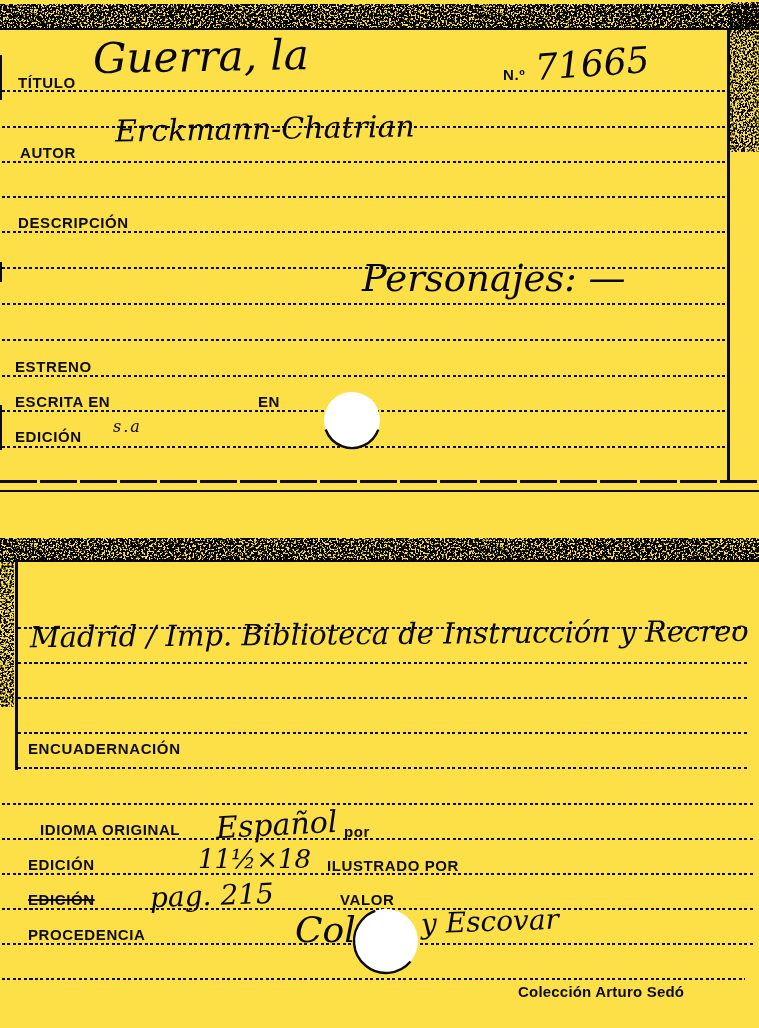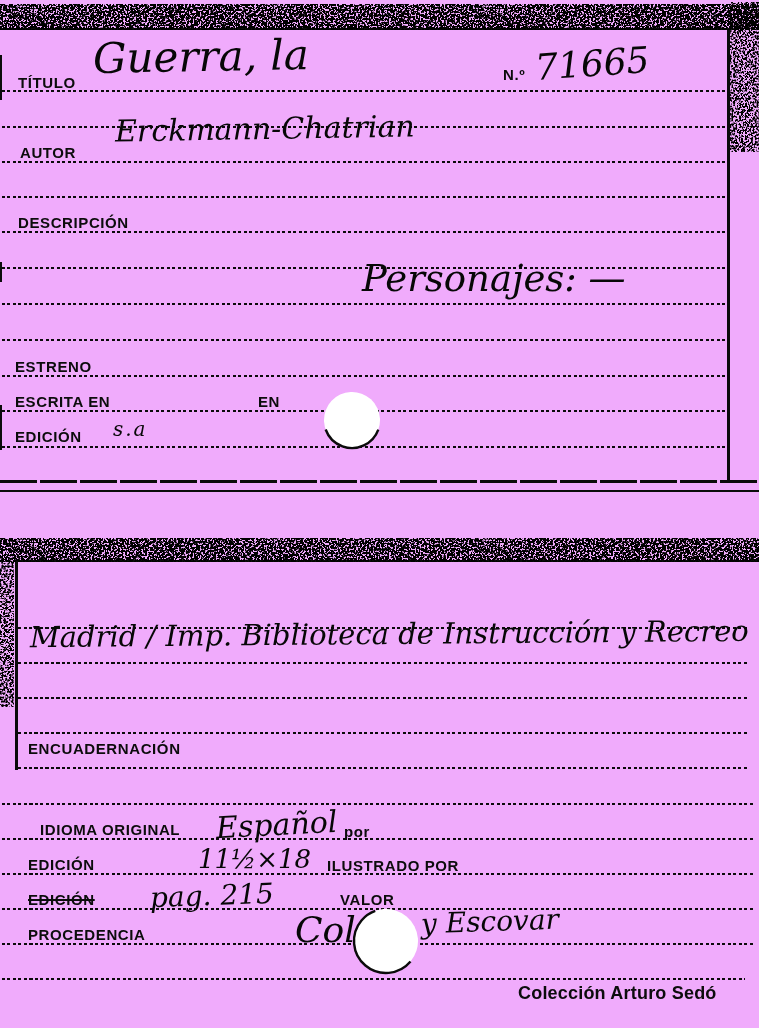--- a/index.html
+++ b/index.html
@@ -1,41 +1,41 @@
 <!DOCTYPE html>
 <html><head>
 <meta charset="utf-8">
 <style>
   html,body { margin:0; padding:0; background:#ffffff; }
   .page {
     position: relative;
     width: 759px;
     height: 1028px;
-    background: #f0abfc;
+    background: #fde047;
     overflow: hidden;
     font-family: "Liberation Sans", sans-serif;
   }
   
   .label {
     position: absolute;
     font-family: "Liberation Sans", sans-serif;
     font-weight: 700;
     font-size: 15px;
     letter-spacing: 0.6px;
     color: #0c0c0c;
     white-space: nowrap;
     z-index: 4;
   }
   .header-spaced {
     font-size: 16px;
     letter-spacing: 7px;
     word-spacing: 10px;
   }
   .struck { text-decoration: line-through; text-decoration-thickness: 2px; }
-  .footer-credit { font-size: 18px; letter-spacing: 0.2px; }
+  .footer-credit { font-size: 15px; letter-spacing: 0.2px; }
   
   .hw {
     position: absolute;
     font-family: "DejaVu Serif", serif;
     font-style: italic;
     color: #070707;
     white-space: nowrap;
     z-index: 5;
     line-height: 1;
   }
@@ -107,21 +107,21 @@
   <div class="label" style="left:18px;top:214px">DESCRIPCIÓN</div>
   <div class="label" style="left:15px;top:358px">ESTRENO</div>
   <div class="label" style="left:15px;top:393px">ESCRITA EN</div>
   <div class="label" style="left:258px;top:393px">EN</div>
   <div class="label" style="left:15px;top:428px">EDICIÓN</div>
 
   <div class="hw" style="left:93px;top:36px;font-size:42px;transform:rotate(-1deg)">Guerra, la</div>
   <div class="hw" style="left:535px;top:46px;font-size:36px;transform:rotate(-4deg)">71665</div>
   <div class="hw" style="left:115px;top:114px;font-size:30px;transform:rotate(-1deg)">Erckmann-Chatrian</div>
   <div class="hw" style="left:362px;top:260px;font-size:37px">Personajes: —</div>
-  <div class="hw" style="left:113px;top:419px;font-size:20px;letter-spacing:2px">s.a</div>
+  <div class="hw" style="left:113px;top:419px;font-size:16px;letter-spacing:2px">s.a</div>
 
   <svg class="hole" style="left:320px;top:388px" width="64" height="64">
     <circle cx="32" cy="32" r="28" fill="#ffffff" stroke="#0b0b0b" stroke-width="2.4" stroke-dasharray="68.4 107.5" transform="rotate(20 32 32)"></circle>
   </svg>
 
   <svg class="noise-svg" style="left:0;top:538px" width="759" height="24">
     <rect width="759" height="24" filter="url(#grain)"></rect>
   </svg>
   <div class="solid" style="left:14px;top:560px;width:745px;height:2px"></div>
   <div class="solid" style="left:15px;top:562px;width:3px;height:208px"></div>

